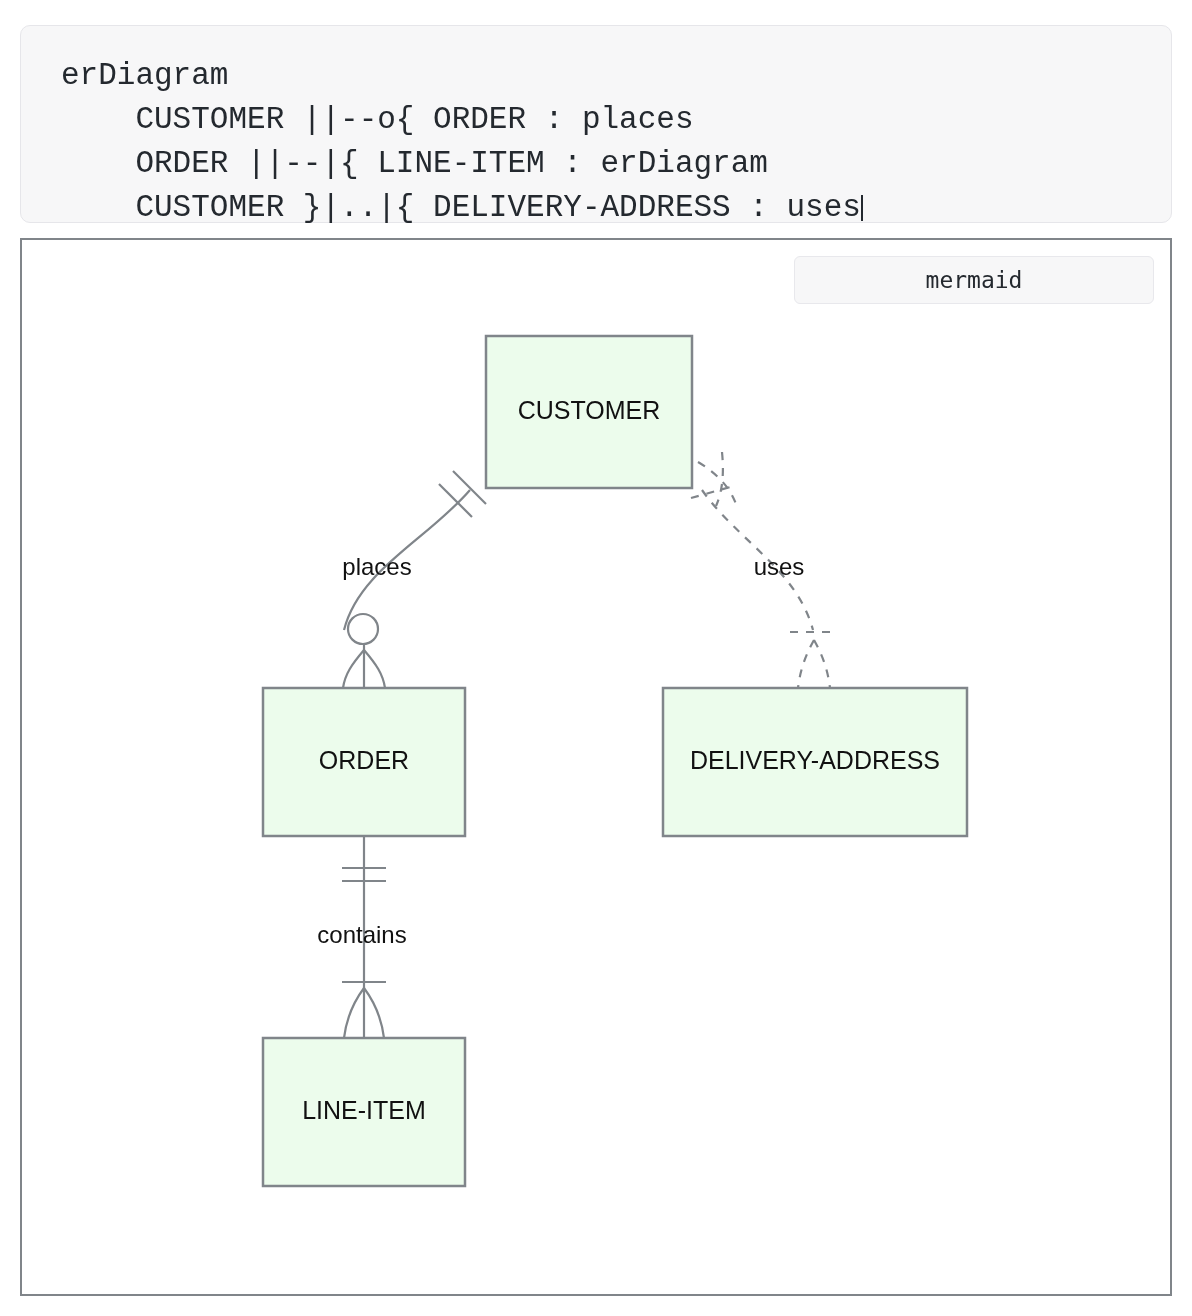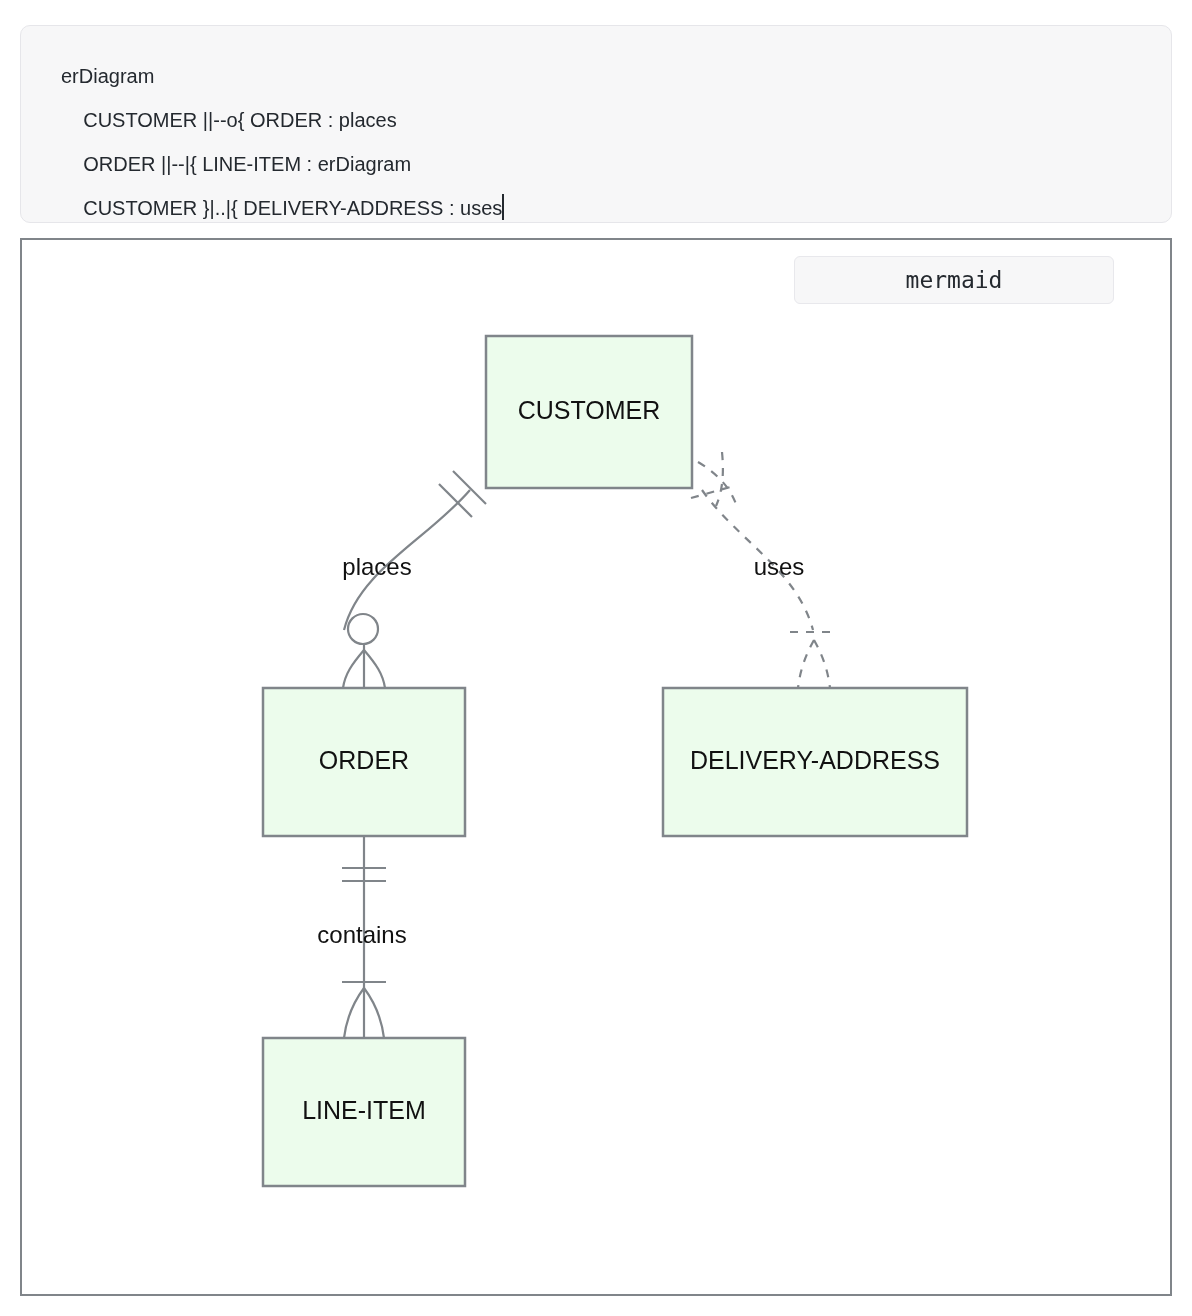--- a/index.html
+++ b/index.html
@@ -21,22 +21,22 @@
     top: 25px;
     width: 1152px;
     height: 198px;
     box-sizing: border-box;
     background: #f7f7f8;
     border: 1px solid #e6e6ea;
     border-radius: 10px;
     padding: 28px 0 0 0;
   }
   .code-line {
-    font-family: Liberation Sans, sans-serif;
-    font-size: 20px;
+    font-family: Liberation Mono, monospace;
+    font-size: 31px;
     line-height: 44px;
     color: #24292f;
     white-space: pre;
     padding-left: 40px;
     letter-spacing: 0px;
   }
   .caret {
     display: inline-block;
     width: 2px;
     height: 26px;
@@ -55,21 +55,21 @@
     box-sizing: border-box;
     background: #ffffff;
     border: 2px solid #80858a;
   }
 
   
   .mermaid-badge {
     position: absolute;
     left: 772px;
     top: 16px;
-    width: 320px;
+    width: 360px;
     height: 48px;
     box-sizing: border-box;
     background: #f7f7f8;
     border: 1px solid #e8e8ec;
     border-radius: 6px;
     display: flex;
     align-items: center;
     justify-content: center;
     font-family: "DejaVu Sans Mono", "Liberation Mono", monospace;
     font-size: 23px;

